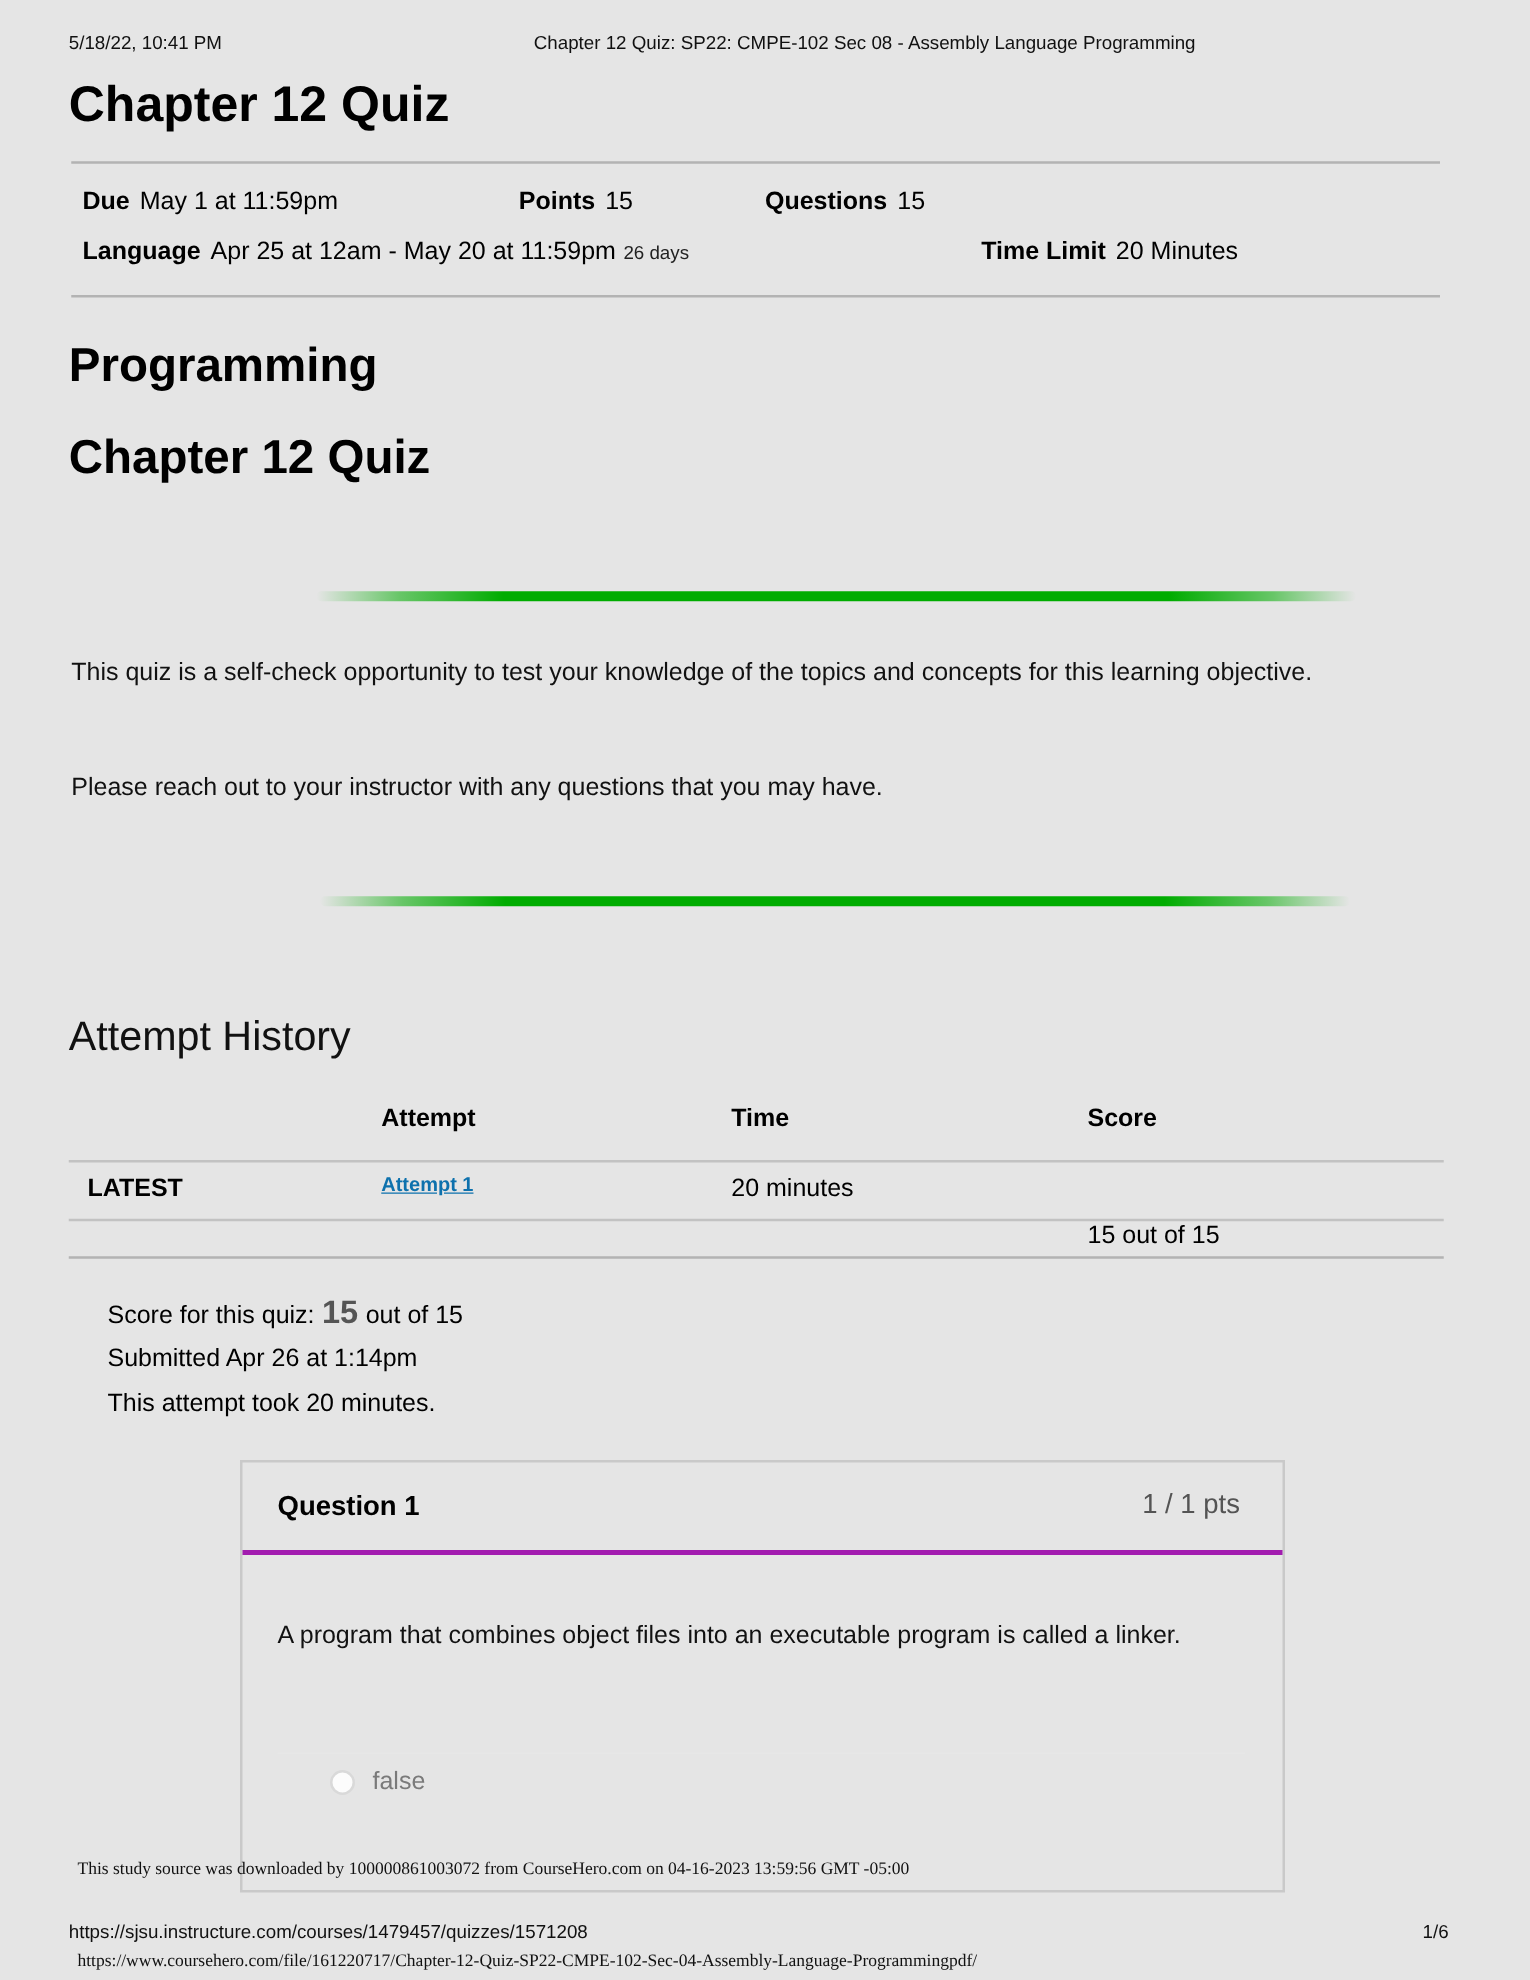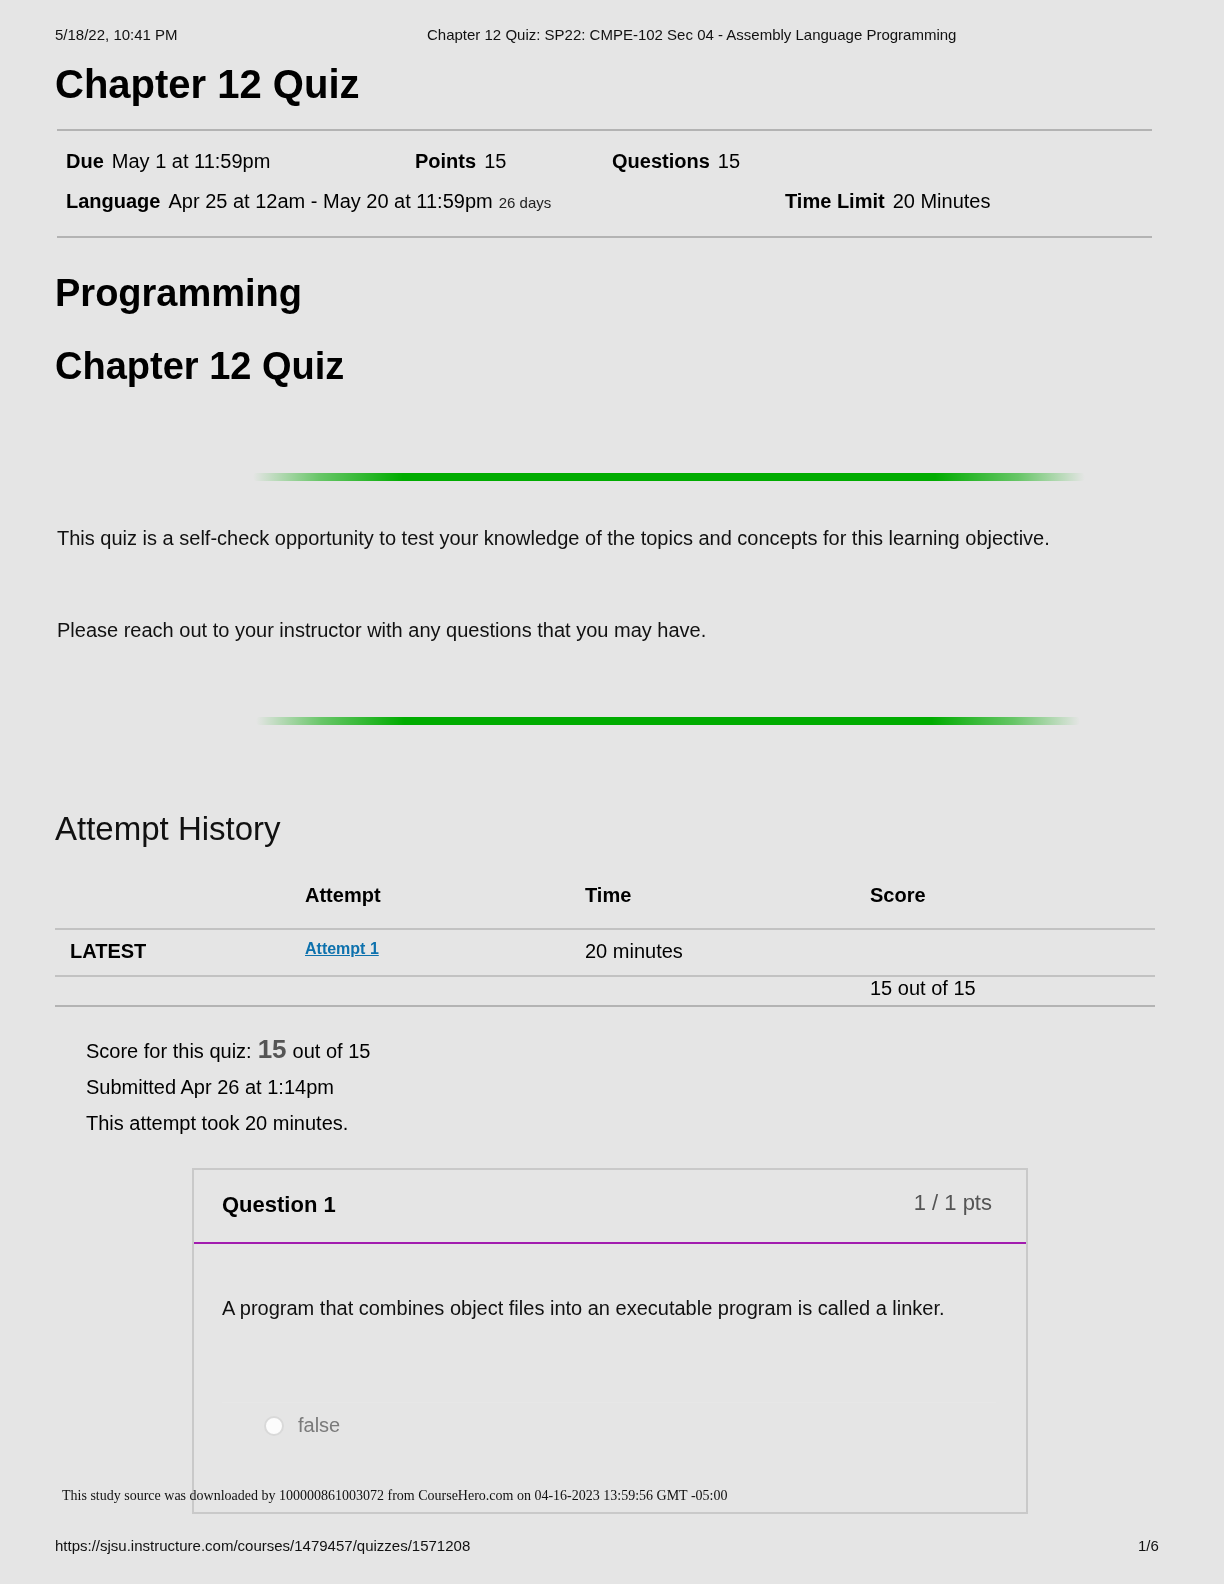--- a/index.html
+++ b/index.html
@@ -66,21 +66,21 @@
     position: absolute;
     left: 192px; top: 1168px;
     width: 836px; height: 346px;
     border: 2px solid #c9c9c9;
     background: transparent;
   }
   .question-header {
     position: absolute;
     left: 0; top: 0; right: 0;
     height: 74px;
-    border-bottom: 2px solid #a21caf;
+    border-bottom: 4px solid #a21caf;
   }
   .question-title {
     position: absolute; left: 28px; top: 22px;
     font-size: 22px; font-weight: bold;
   }
   .question-pts {
     position: absolute; right: 34px; top: 20px;
     font-size: 22px; color: #545454;
   }
   .question-text {
@@ -107,21 +107,21 @@
   .serif-note { font-family: "Liberation Serif", serif; font-size: 14px; color: #111; white-space: nowrap; }
   .footer-url { font-size: 15px; color: #111; white-space: nowrap; }
   .page-num { font-size: 15px; color: #111; }
 </style>
 </head>
 <body>
 
 <div id="page">
 
   <div class="abs print-meta" style="left:55px; top:26px;">5/18/22, 10:41 PM</div>
-  <div class="abs print-meta" style="left:427px; top:26px;">Chapter 12 Quiz: SP22: CMPE-102 Sec 04 - Assembly Language Programming</div>
+  <div class="abs print-meta" style="left:427px; top:26px;">Chapter 12 Quiz: SP22: CMPE-102 Sec 08 - Assembly Language Programming</div>
 
   <div class="abs h1-title" style="left:55px; top:62px;">Chapter 12 Quiz</div>
 
   <div class="abs rule" style="left:57px; top:129px; width:1095px;"></div>
 
   <div class="abs meta-row" style="left:66px; top:150px;">
     <span class="meta-label">Due</span><span>May 1 at 11:59pm</span>
   </div>
   <div class="abs meta-row" style="left:415px; top:150px;">
     <span class="meta-label">Points</span><span>15</span>
@@ -180,14 +180,15 @@
     </div>
     <div class="question-text">A program that combines object files into an executable program is called a linker.</div>
     <div class="answer-divider"></div>
     <span class="radio-circle"></span>
     <div class="radio-label">false</div>
   </div>
 
   <div class="abs serif-note" style="left:62px; top:1488px;">This study source was downloaded by 100000861003072 from CourseHero.com on 04-16-2023 13:59:56 GMT -05:00</div>
   <div class="abs footer-url" style="left:55px; top:1537px;">https://sjsu.instructure.com/courses/1479457/quizzes/1571208</div>
   <div class="abs page-num" style="left:1138px; top:1537px;">1/6</div>
+  <div class="abs serif-note" style="left:62px; top:1562px;">https://www.coursehero.com/file/161220717/Chapter-12-Quiz-SP22-CMPE-102-Sec-04-Assembly-Language-Programmingpdf/</div>
 
 </div>
 
 </body></html>

